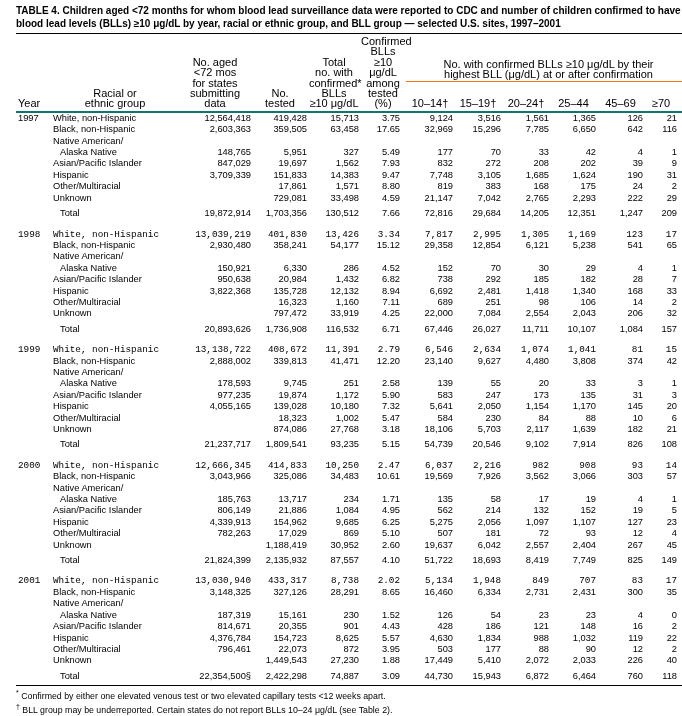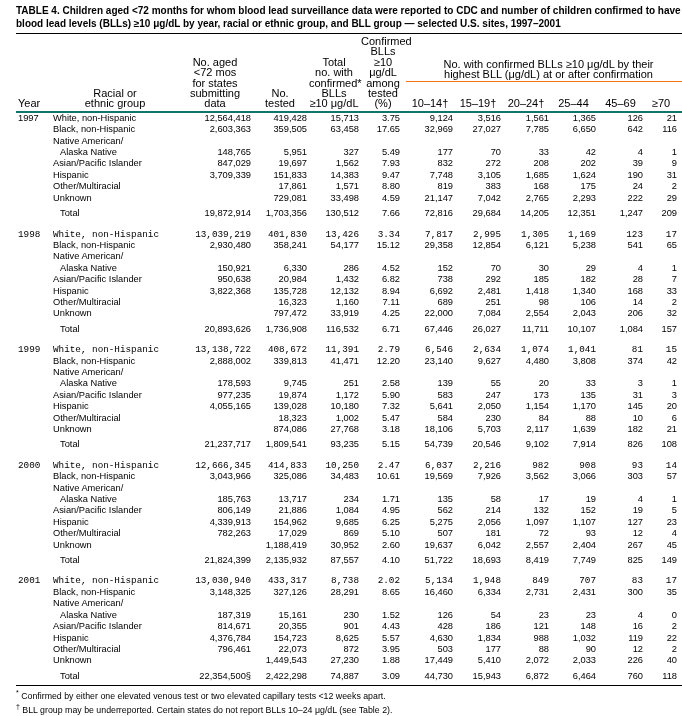--- a/index.html
+++ b/index.html
@@ -113,21 +113,21 @@
           <td class="num last">21</td>
         </tr>
         <tr>
           <td class="c-year"></td>
           <td class="c-grp">Black, non-Hispanic</td>
           <td class="num">2,603,363</td>
           <td class="num">359,505</td>
           <td class="num">63,458</td>
           <td class="num c-pct">17.65</td>
           <td class="num">32,969</td>
-          <td class="num">27,027</td>
+          <td class="num">15,296</td>
           <td class="num">7,785</td>
           <td class="num">6,650</td>
           <td class="num">642</td>
           <td class="num last">116</td>
         </tr>
         <tr>
           <td class="c-year"></td>
           <td class="c-grp" colspan="11">Native American/</td>
         </tr>
         <tr>

